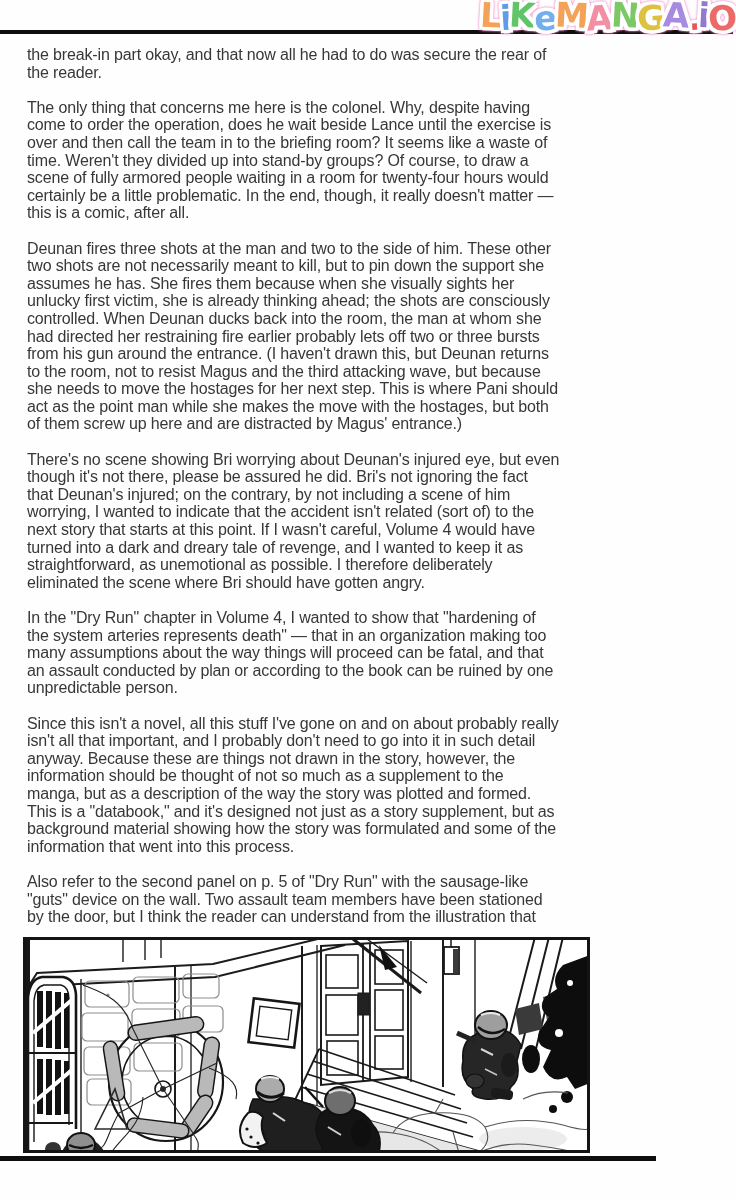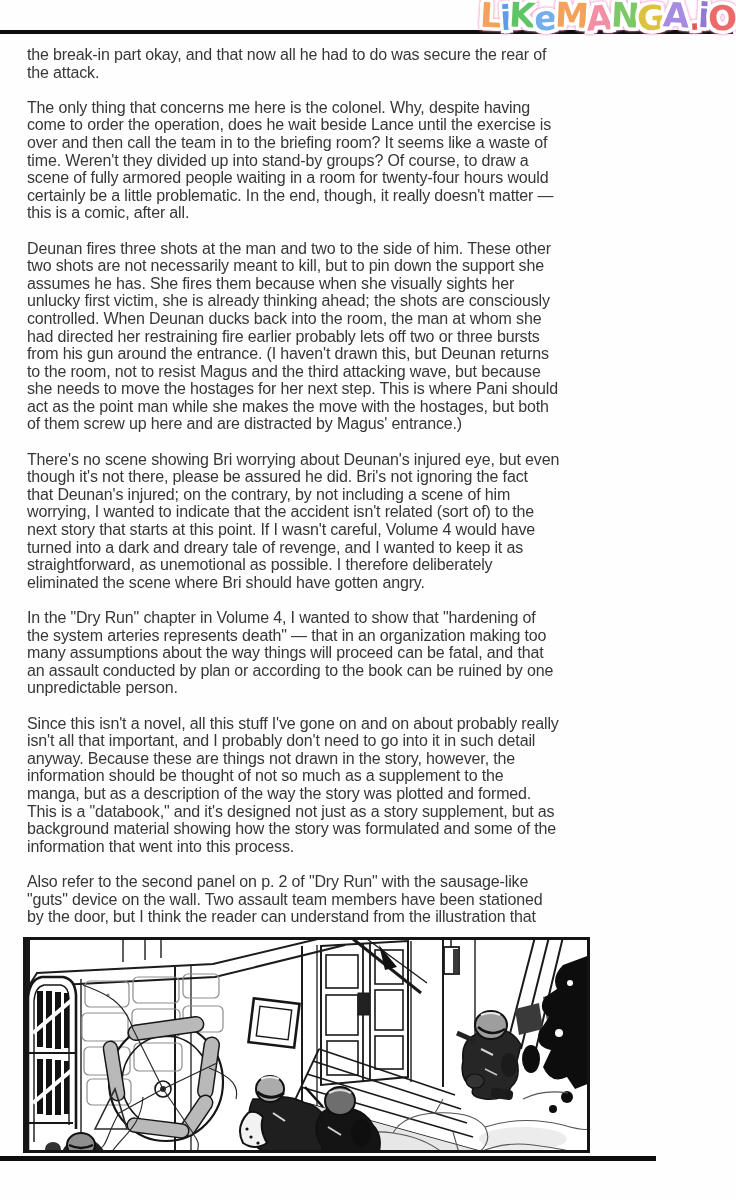--- a/index.html
+++ b/index.html
@@ -38,21 +38,21 @@
 <body>
 
 <div class="page">
 
   <div class="top-rule"></div>
 
   <div class="logo" id="logo"><span class="logo-letter" style="color: rgb(244, 162, 89); transform: rotate(3deg) translateY(-1px);">L</span><span class="logo-letter" style="color: rgb(94, 156, 229); transform: rotate(-4deg) translateY(2px);">i</span><span class="logo-letter" style="color: rgb(98, 196, 104); transform: rotate(3deg) translateY(-1px);">K</span><span class="logo-letter" style="color: rgb(116, 174, 236); transform: rotate(-4deg) translateY(2px);">e</span><span class="logo-letter" style="color: rgb(244, 162, 89); transform: rotate(3deg) translateY(-1px);">M</span><span class="logo-letter" style="color: rgb(242, 143, 165); transform: rotate(-4deg) translateY(2px);">A</span><span class="logo-letter" style="color: rgb(124, 200, 103); transform: rotate(3deg) translateY(-1px);">N</span><span class="logo-letter" style="color: rgb(220, 194, 63); transform: rotate(-4deg) translateY(2px);">G</span><span class="logo-letter" style="color: rgb(167, 139, 224); transform: rotate(3deg) translateY(-1px);">A</span><span class="logo-letter" style="color: rgb(226, 88, 88); transform: rotate(-4deg) translateY(2px);">.</span><span class="logo-letter" style="color: rgb(145, 121, 210); transform: rotate(3deg) translateY(-1px);">i</span><span class="logo-letter" style="color: rgb(236, 106, 106); transform: rotate(-4deg) translateY(2px);">O</span></div>
 
   <div class="text-block">
     <p class="para">the break-in part okay, and that now all he had to do was secure the rear of
-the attack.</p>
+the reader.</p>
     <p class="para">The only thing that concerns me here is the colonel. Why, despite having
 come to order the operation, does he wait beside Lance until the exercise is
 over and then call the team in to the briefing room? It seems like a waste of
 time. Weren't they divided up into stand-by groups? Of course, to draw a
 scene of fully armored people waiting in a room for twenty-four hours would
 certainly be a little problematic. In the end, though, it really doesn't matter —
 this is a comic, after all.</p>
     <p class="para">Deunan fires three shots at the man and two to the side of him. These other
 two shots are not necessarily meant to kill, but to pin down the support she
 assumes he has. She fires them because when she visually sights her
@@ -78,21 +78,21 @@
 an assault conducted by plan or according to the book can be ruined by one
 unpredictable person.</p>
     <p class="para">Since this isn't a novel, all this stuff I've gone on and on about probably really
 isn't all that important, and I probably don't need to go into it in such detail
 anyway. Because these are things not drawn in the story, however, the
 information should be thought of not so much as a supplement to the
 manga, but as a description of the way the story was plotted and formed.
 This is a "databook," and it's designed not just as a story supplement, but as
 background material showing how the story was formulated and some of the
 information that went into this process.</p>
-    <p class="para">Also refer to the second panel on p. 2 of "Dry Run" with the sausage-like
+    <p class="para">Also refer to the second panel on p. 5 of "Dry Run" with the sausage-like
 "guts" device on the wall. Two assault team members have been stationed
 by the door, but I think the reader can understand from the illustration that</p>
   </div>
 
   <div class="panel">
     <svg viewBox="0 0 567 216">
       <defs>
         <clipPath id="panelClip">
             <rect x="0" y="0" width="567" height="216"></rect>
           </clipPath>

